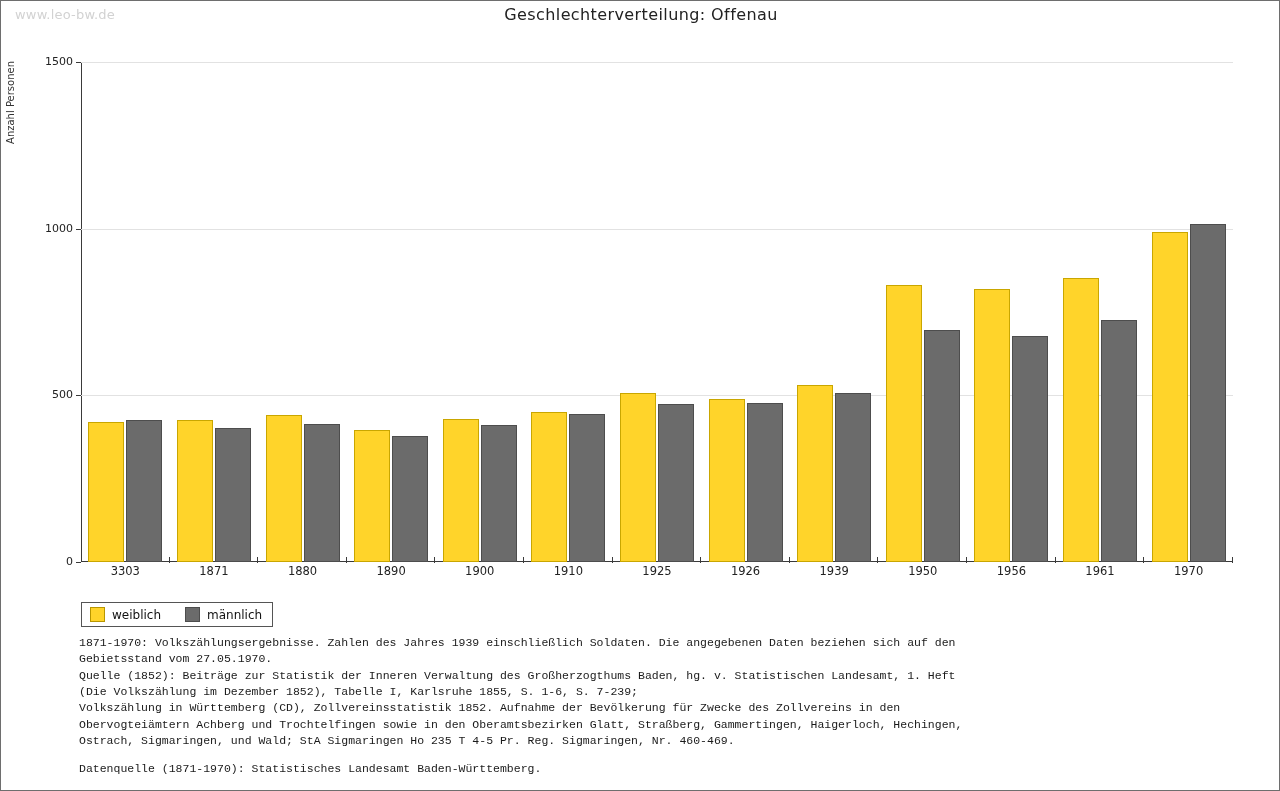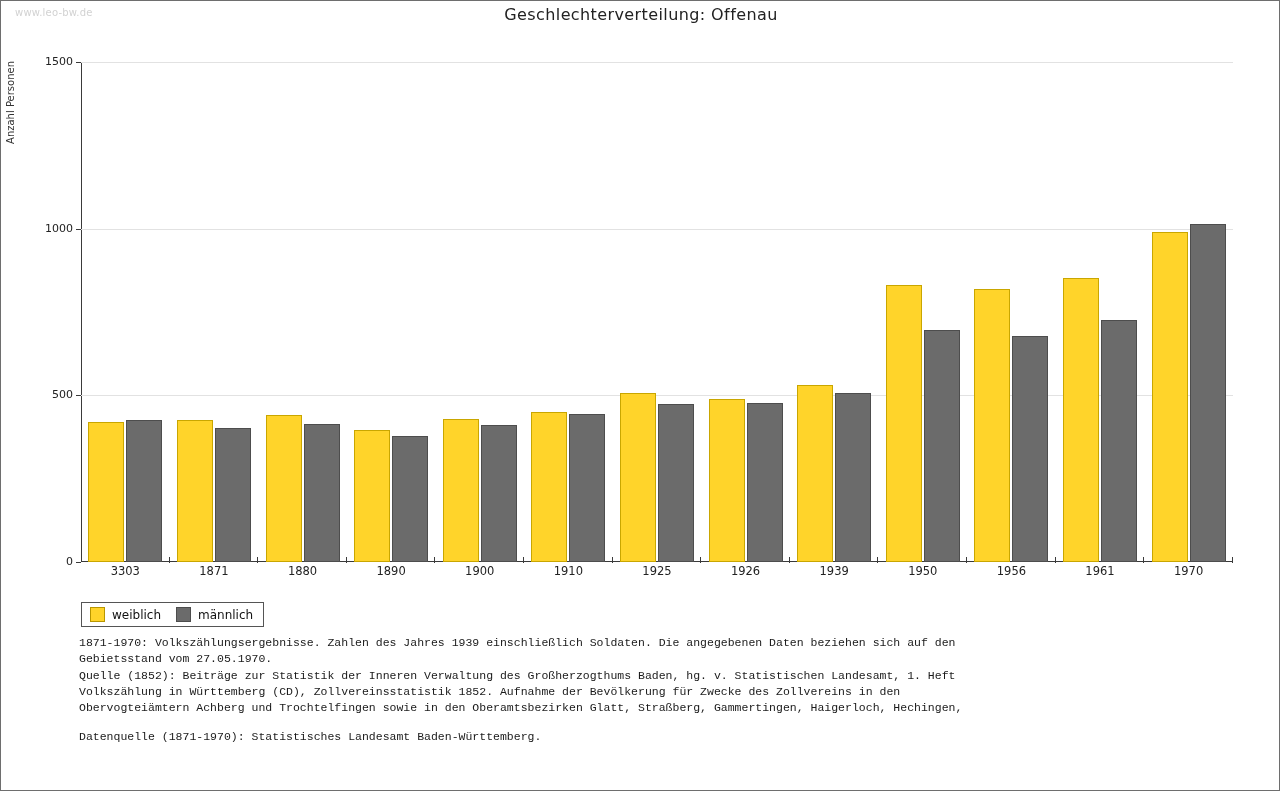--- a/index.html
+++ b/index.html
@@ -16,21 +16,21 @@
     height: 791px;
     box-sizing: border-box;
     border: 1px solid #6e6e6e;
     background: #ffffff;
     overflow: hidden;
   }
   #watermark {
     position: absolute;
     left: 14px;
     top: 6px;
-    font-size: 10px;
+    font-size: 13px;
     color: #d2d2d2;
     letter-spacing: 0.2px;
   }
   #chart-title {
     position: absolute;
     left: 0;
     top: 4px;
     width: 1280px;
     text-align: center;
     font-size: 16px;
@@ -140,21 +140,21 @@
   }
   #legend {
     position: absolute;
     left: 80px;
     top: 601px;
     border: 1px solid #555555;
     background: #ffffff;
     padding: 4px 10px 4px 8px;
     display: flex;
     align-items: center;
-    gap: 15px;
+    gap: 24px;
     font-size: 12px;
     color: #111111;
   }
   .legend-item {
     display: flex;
     align-items: center;
     gap: 7px;
   }
   .swatch {
     width: 13px;
@@ -295,20 +295,22 @@
       <span class="swatch m"></span>
       <span>männlich</span>
     </div>
   </div>
 
   <div id="notes">
     <div id="notes-block1">
         <p>1871-1970: Volkszählungsergebnisse. Zahlen des Jahres 1939 einschließlich Soldaten. Die angegebenen Daten beziehen sich auf den</p>
         <p>Gebietsstand vom 27.05.1970.</p>
         <p>Quelle (1852): Beiträge zur Statistik der Inneren Verwaltung des Großherzogthums Baden, hg. v. Statistischen Landesamt, 1. Heft</p>
+        <p>(Die Volkszählung im Dezember 1852), Tabelle I, Karlsruhe 1855, S. 1-6, S. 7-239;</p>
         <p>Volkszählung in Württemberg (CD), Zollvereinsstatistik 1852. Aufnahme der Bevölkerung für Zwecke des Zollvereins in den</p>
         <p>Obervogteiämtern Achberg und Trochtelfingen sowie in den Oberamtsbezirken Glatt, Straßberg, Gammertingen, Haigerloch, Hechingen,</p>
+        <p>Ostrach, Sigmaringen, und Wald; StA Sigmaringen Ho 235 T 4-5 Pr. Reg. Sigmaringen, Nr. 460-469.</p>
       </div>
     <div class="spacer"></div>
     <p>Datenquelle (1871-1970): Statistisches Landesamt Baden-Württemberg.</p>
   </div>
 
 </div>
 
 </body></html>

